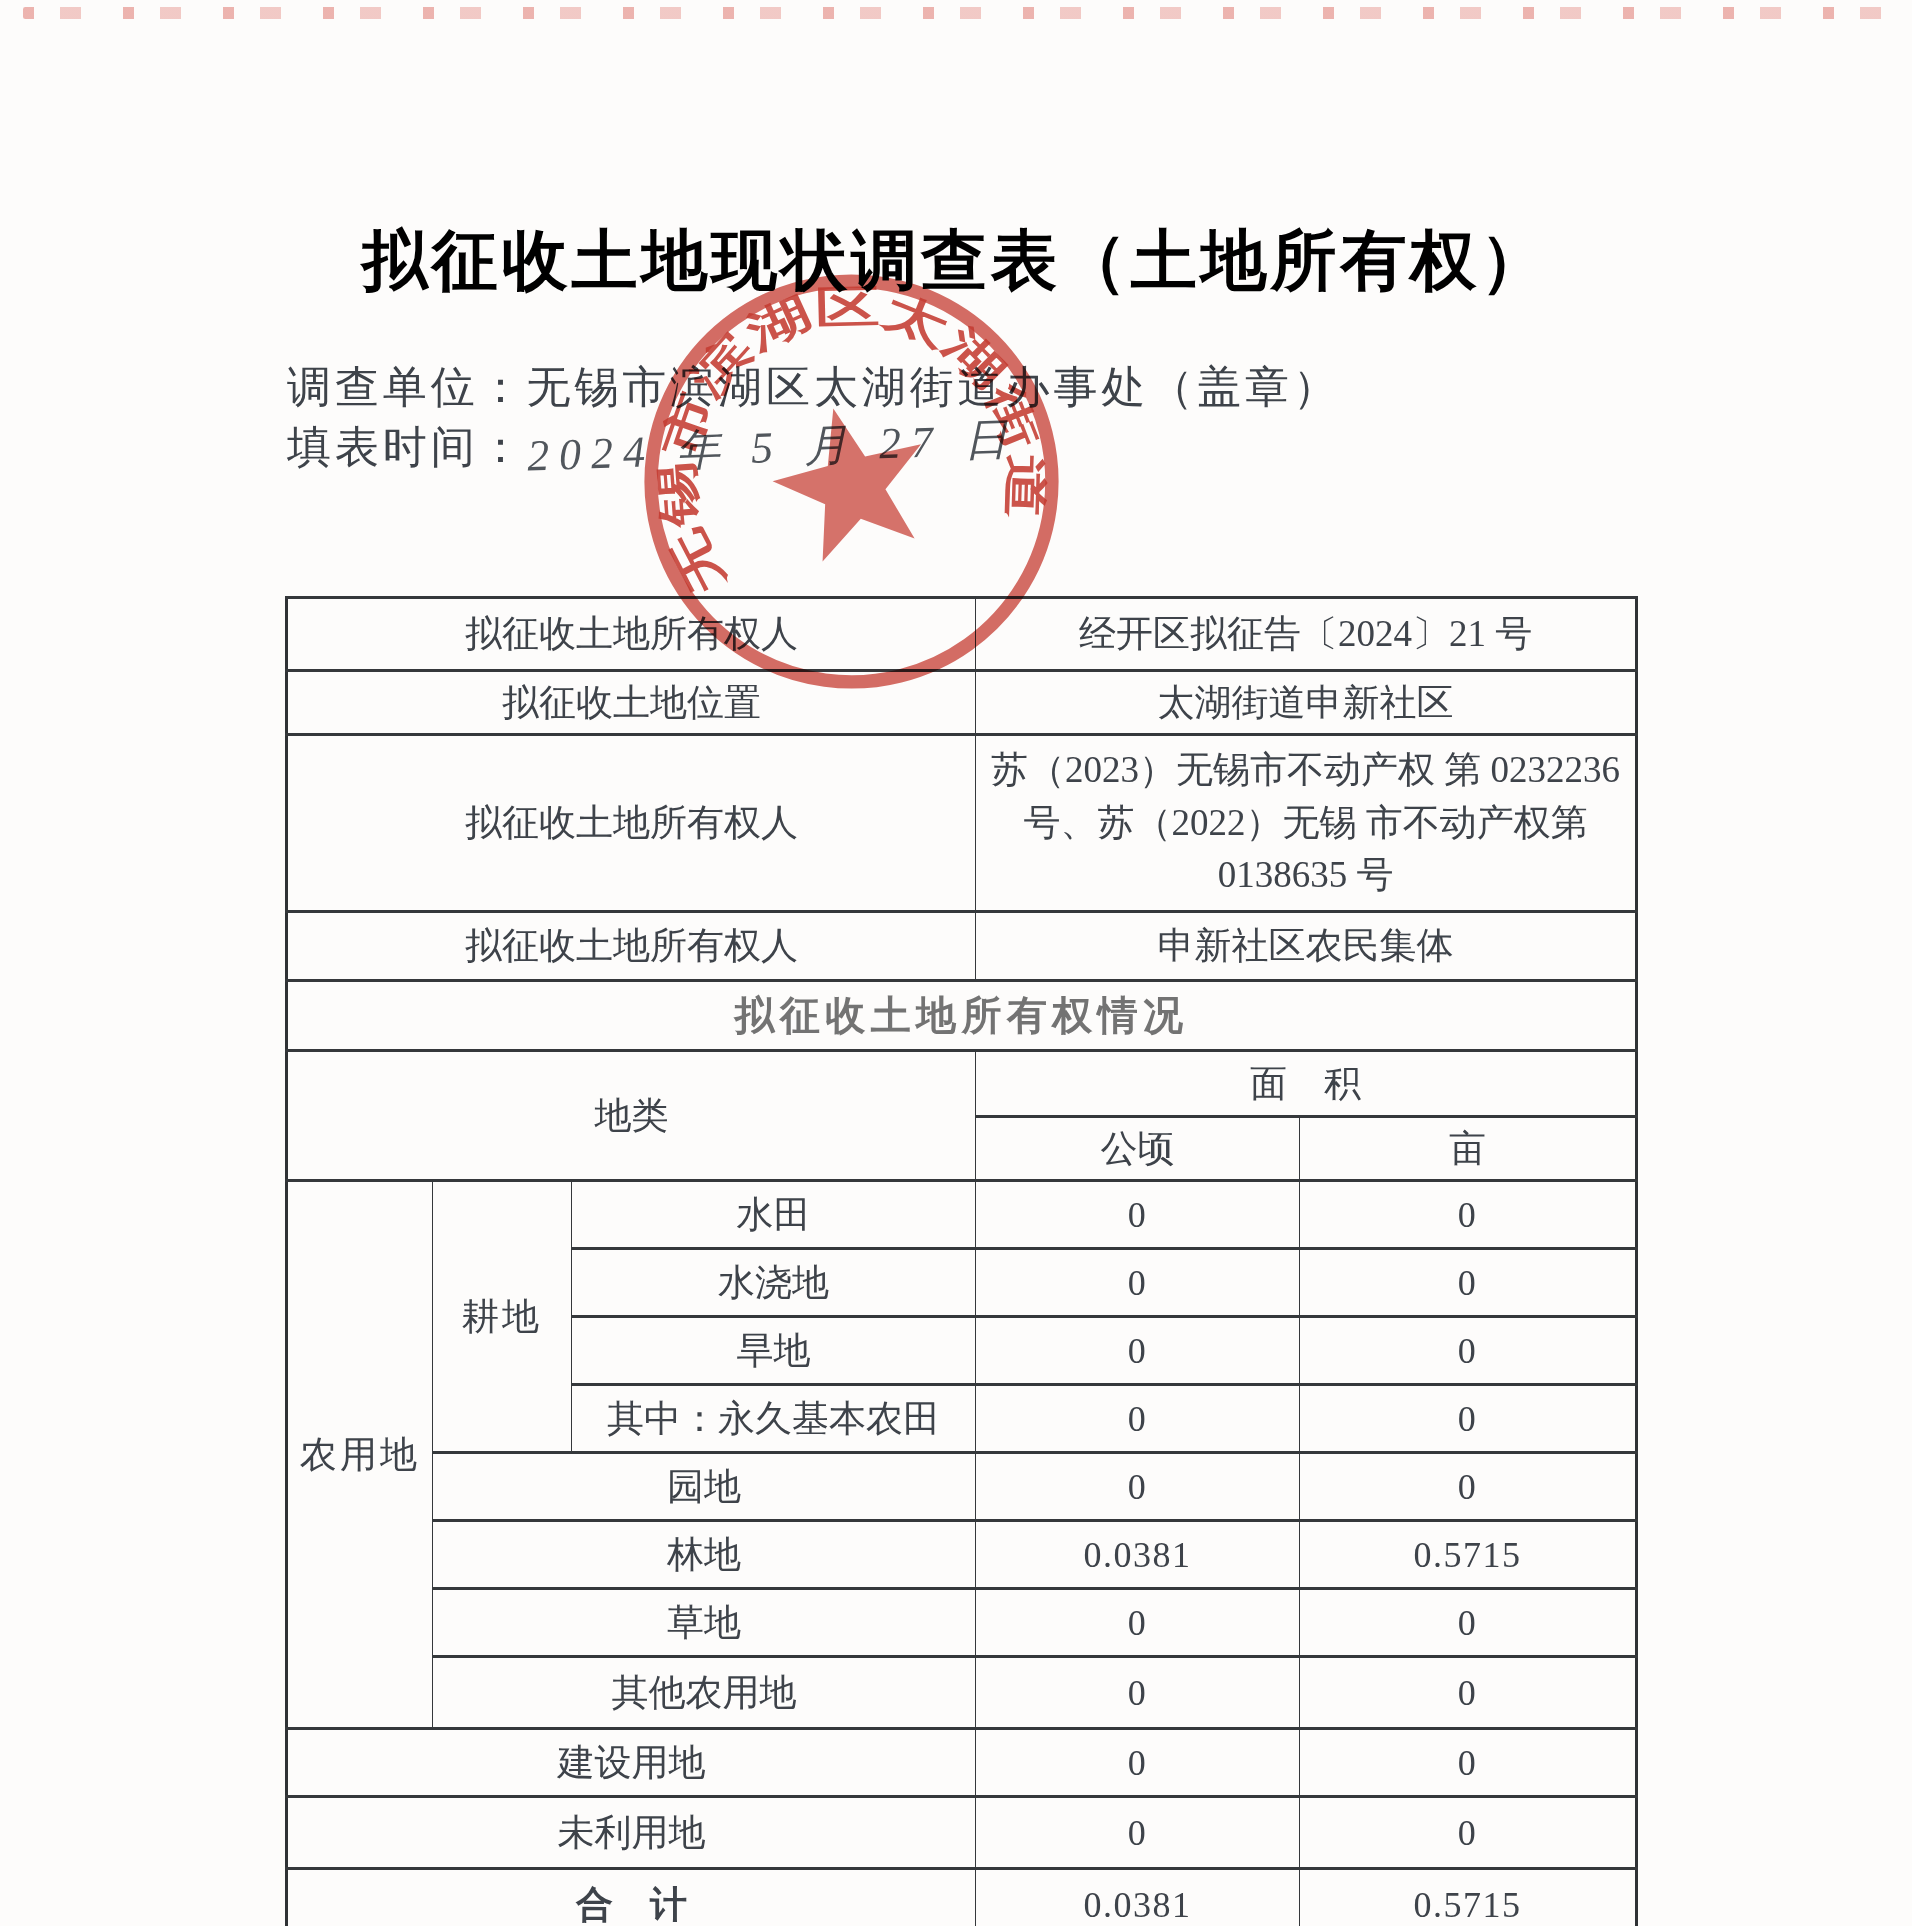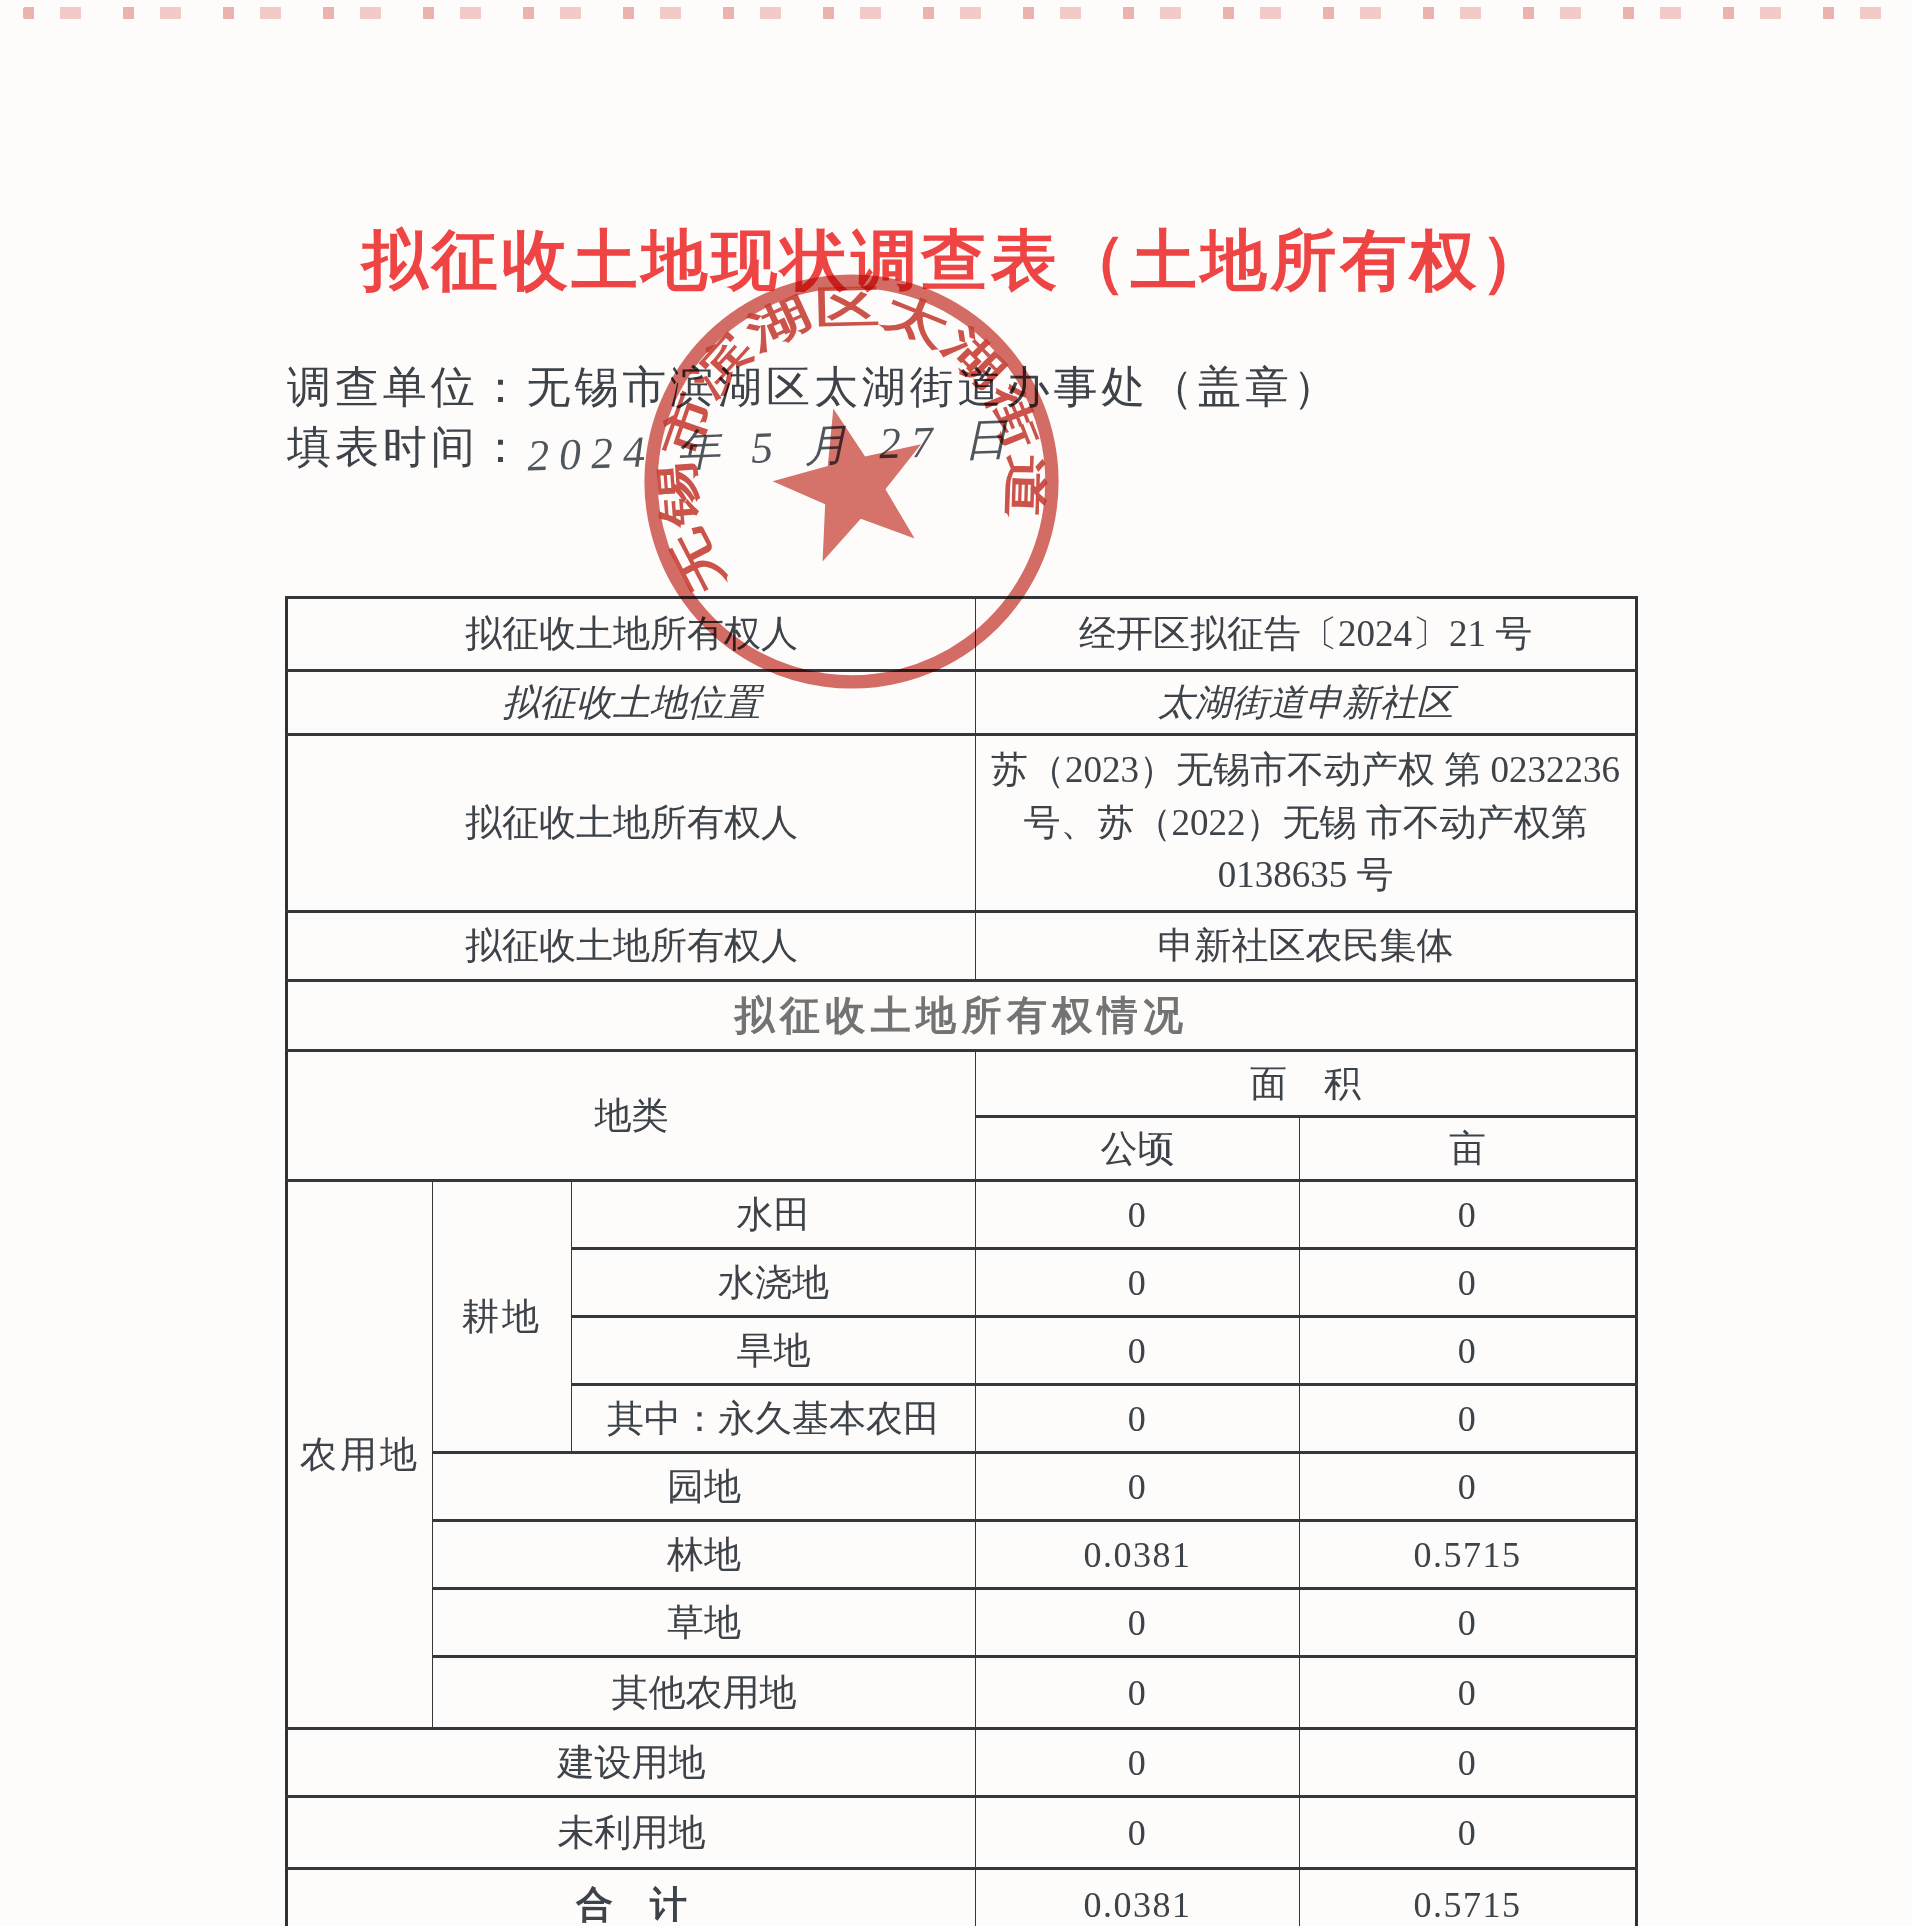--- a/index.html
+++ b/index.html
@@ -18,21 +18,21 @@
     background: repeating-linear-gradient(90deg,
       rgba(214,82,72,0.50) 0 10.8px, transparent 10.8px 37px,
       rgba(214,82,72,0.35) 37px 58px, transparent 58px 100px);
     border-radius: 2.3px;
     opacity: .85;
   }
   .title {
     position: absolute; top: 216px; left: 0; width: 100%;
     text-align: center;
     font-size: 66px; font-weight: bold; letter-spacing: 3.9px;
-    color: #ef4444;
+    color: #000000;
   }
   .hdr { position: absolute; top: 358px; left: 287px; font-size: 44px; letter-spacing: 3.9px; }
   .hline { height: 60px; line-height: 60px; white-space: nowrap; }
   .hand {
     display: inline-block;
     font-style: italic;
     transform: rotate(-2deg);
     color: #51565c;
     letter-spacing: 10px;
   }
@@ -40,21 +40,21 @@
   td {
     border: 1.9px solid #35383b;
     border-top-width: 3.5px; border-bottom-width: 3.5px;
     text-align: center; vertical-align: middle;
     font-size: 37px; padding: 0 9.2px;
     overflow: hidden;
   }
   .t1 { top: 596px; width: 1350px; }
   table { border: 3.5px solid #2f3235; }
 
-  .rh1 { height: 73px; } .rh2 { height: 64px; font-style: italic; } .rh3 { height: 177px; }
+  .rh1 { height: 73px; } .rh2 { height: 64px; } .rh3 { height: 177px; }
   .rh4 { height: 69px; } .rh5 { height: 70px; } .rh6 { height: 66px; }
   .rh7 { height: 64px; } .dr  { height: 68px; } .dr2 { height: 72px; }
 
   .cert-val { line-height: 1.42; padding: 0 11.6px; }
   .section-hd { font-weight: bold; font-size: 40px; letter-spacing: 5.4px; color: #737373; }
   .num { font-size: 36px; letter-spacing: 1.5px; }
   .total-lbl { font-weight: bold; }
   .grp { letter-spacing: 3.1px; }
 
   .stamp { position: absolute; mix-blend-mode: multiply; pointer-events: none; }

